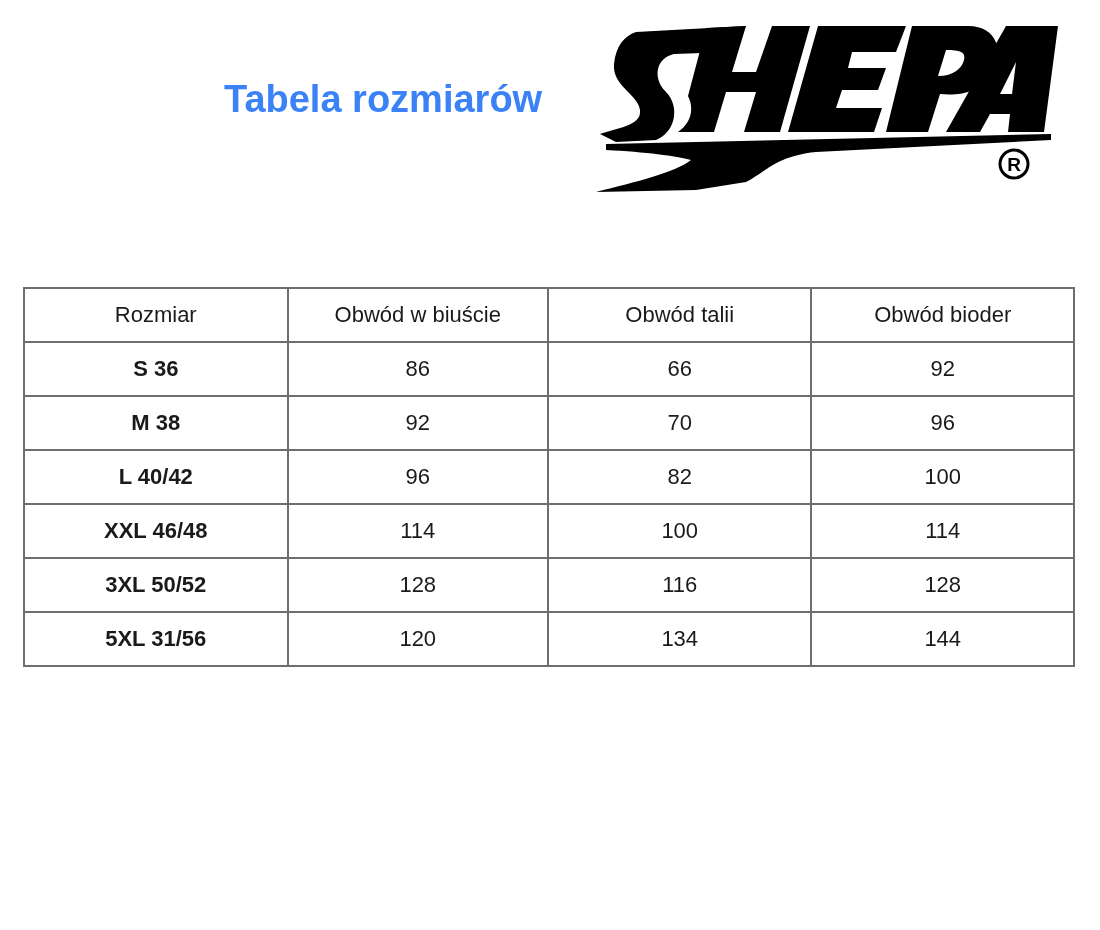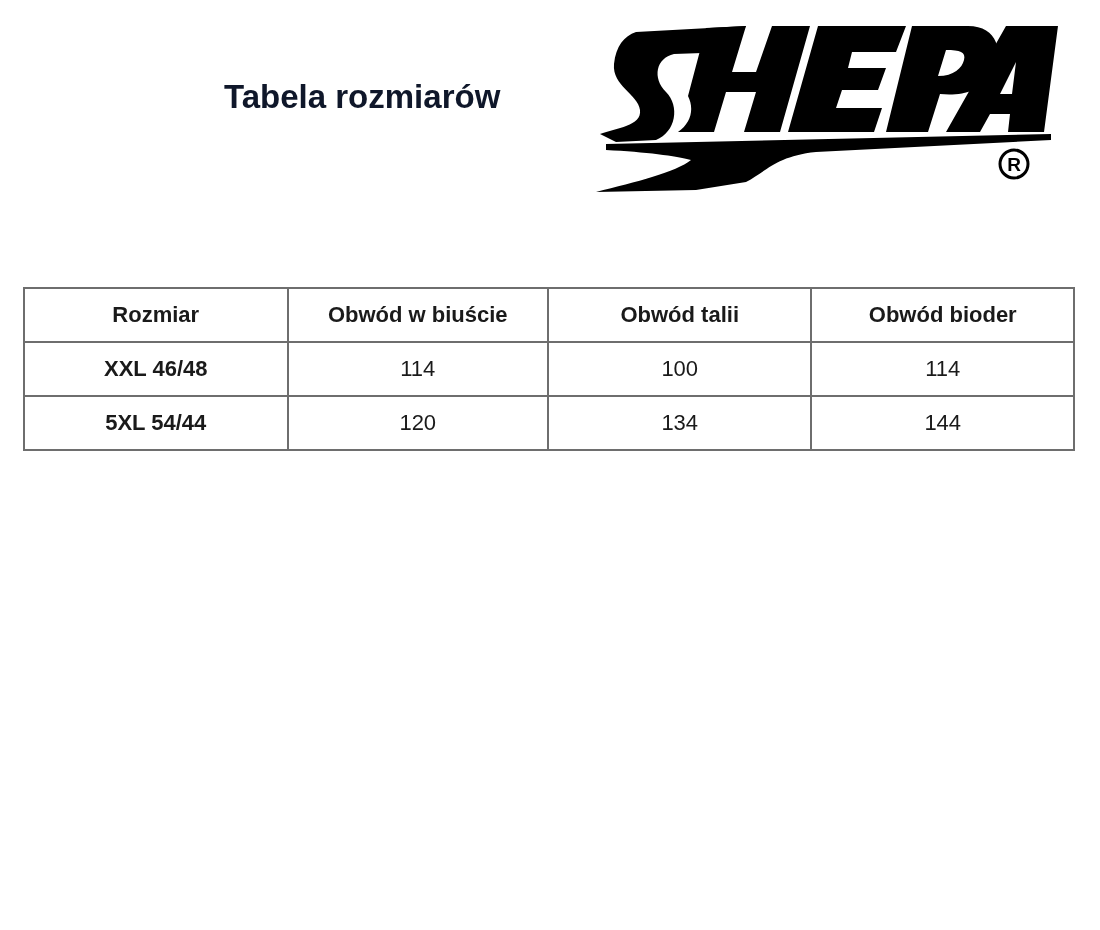--- a/index.html
+++ b/index.html
@@ -1,33 +1,33 @@
 <!DOCTYPE html>
 <html><head>
 <meta charset="utf-8">
 <style>
   html, body { margin: 0; padding: 0; }
   body {
     width: 1100px; height: 930px; background: #ffffff; position: relative;
     font-family: "Liberation Sans", "DejaVu Sans", sans-serif; color: #1a1a1a; overflow: hidden;
   }
   .title {
-    position: absolute; left: 224px; top: 78px; font-size: 33px; font-weight: bold;
-    letter-spacing: 0px; color: #0f172a;
+    position: absolute; left: 224px; top: 78px; font-size: 38px; font-weight: bold;
+    letter-spacing: 0px; color: #3b82f6;
   }
   .logo { position: absolute; left: 596px; top: 22px; width: 470px; height: 176px; }
   table.sizes {
     position: absolute; left: 23px; top: 287px; border-collapse: collapse;
     width: 1052px;
   }
   table.sizes td, table.sizes th {
     border: 2px solid #6e6e6e; text-align: center; vertical-align: middle;
     font-size: 22px; height: 52px; padding: 0;
   }
-  table.sizes th { font-weight: bold; }
+  table.sizes th { font-weight: normal; }
   table.sizes td.size { font-weight: bold; }
   table.sizes td.val { font-weight: normal; }
   col.c1 { width: 264px; } col.c2 { width: 261px; } col.c3 { width: 264px; } col.c4 { width: 263px; }
 </style>
 </head>
 <body>
 
 <div class="title">Tabela rozmiarów</div>
 
 <svg class="logo" viewBox="0 0 470 176" xmlns="http://www.w3.org/2000/svg">
@@ -59,25 +59,49 @@
       <col class="c4">
     </colgroup>
   <tbody>
       <tr>
     <th>Rozmiar</th>
     <th>Obwód w biuście</th>
     <th>Obwód talii</th>
     <th>Obwód bioder</th>
   </tr>
   <tr>
+    <td class="size">S 36</td>
+    <td class="val">86</td>
+    <td class="val">66</td>
+    <td class="val">92</td>
+  </tr>
+  <tr>
+    <td class="size">M 38</td>
+    <td class="val">92</td>
+    <td class="val">70</td>
+    <td class="val">96</td>
+  </tr>
+  <tr>
+    <td class="size">L 40/42</td>
+    <td class="val">96</td>
+    <td class="val">82</td>
+    <td class="val">100</td>
+  </tr>
+  <tr>
     <td class="size">XXL 46/48</td>
     <td class="val">114</td>
     <td class="val">100</td>
     <td class="val">114</td>
   </tr>
   <tr>
-    <td class="size">5XL 54/44</td>
+    <td class="size">3XL 50/52</td>
+    <td class="val">128</td>
+    <td class="val">116</td>
+    <td class="val">128</td>
+  </tr>
+  <tr>
+    <td class="size">5XL 31/56</td>
     <td class="val">120</td>
     <td class="val">134</td>
     <td class="val">144</td>
   </tr>
 </tbody>
   </table>
 
 </body></html>

